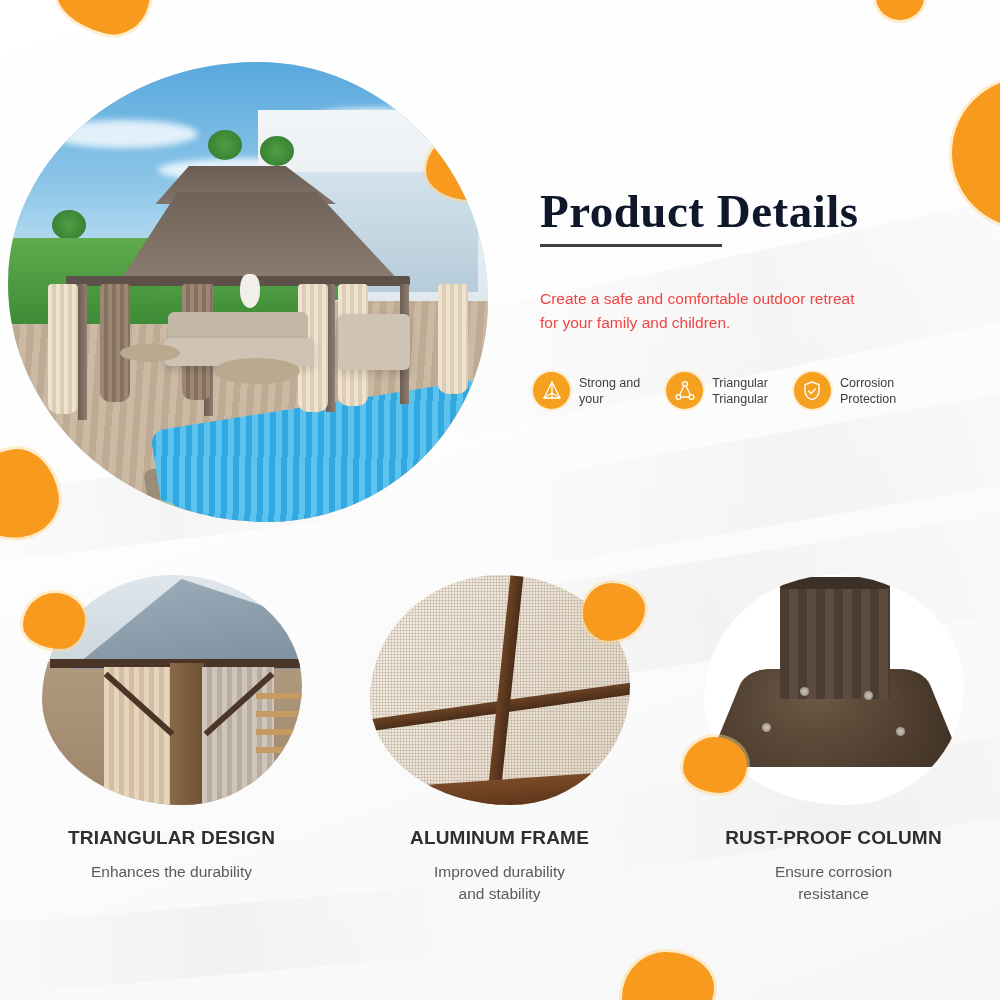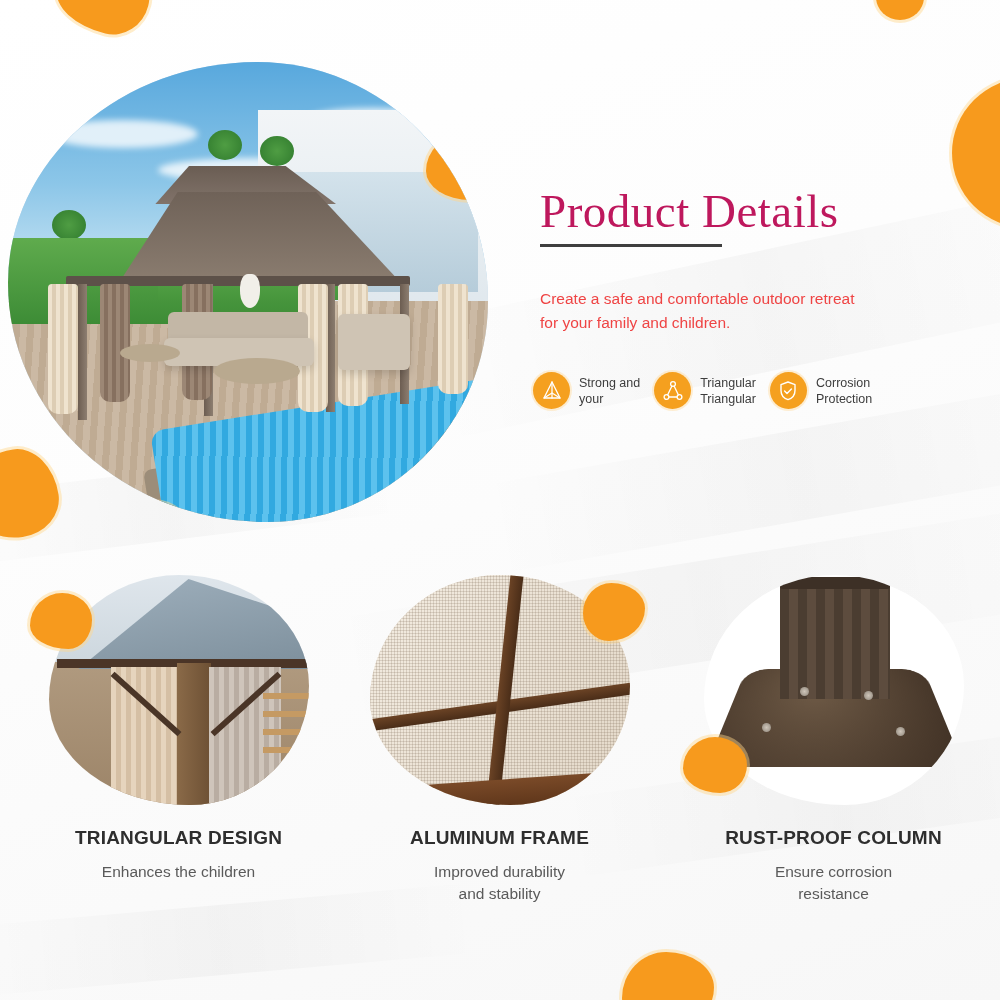--- a/index.html
+++ b/index.html
@@ -89,37 +89,37 @@
   .hero-badge{ position:absolute; background:#F79A1D; display:flex;
      align-items:center; justify-content:center;
      box-shadow:0 0 0 3px rgba(255,214,140,.5); }
   .badge-drink{ left:418px; top:72px; width:74px; height:66px;
      border-radius:52% 48% 40% 60% / 56% 46% 54% 44%; }
   .badge-umbrella{ left:108px; top:440px; width:76px; height:66px;
      border-radius:48% 52% 58% 42% / 52% 56% 44% 48%; }
 
   
   .right{ position:absolute; left:540px; top:188px; width:420px; }
-  .title{ font-family:"Liberation Serif", serif; font-size:47px; font-weight:400;
-     color:#be185d; letter-spacing:.5px; line-height:1.0; }
+  .title{ font-family:"Liberation Serif", serif; font-size:47px; font-weight:700;
+     color:#0f172a; letter-spacing:.5px; line-height:1.0; }
   .title-underline{ width:182px; height:3px; background:#3f3f3f; margin-top:9px; }
   .subtitle{ margin-top:40px; font-size:15.5px; line-height:1.55; color:#ef4444; max-width:320px; }
 
   .features{ position:absolute; left:533px; top:372px; width:450px;
-     display:flex; gap:14px; }
+     display:flex; gap:26px; }
   .feature{ display:flex; align-items:center; gap:9px; }
   .f-circle{ width:37px; height:37px; border-radius:50%; background:#F5A01F;
      display:flex; align-items:center; justify-content:center; flex:0 0 auto;
      box-shadow:0 0 0 2px rgba(255,220,160,.45); }
   .f-label{ font-size:12.5px; line-height:1.28; color:#3d3d3d; }
 
   
   .cards{ position:absolute; left:0; top:575px; width:1000px; height:400px; }
   .card{ position:absolute; width:333px; }
-  .card1{ left:12px; } .card2{ left:333px; } .card3{ left:667px; }
+  .card1{ left:5px; } .card2{ left:333px; } .card3{ left:667px; }
 
   .thumb{ position:relative; width:260px; height:230px; margin:0 auto;
      border-radius:50% 50% 46% 54% / 54% 48% 52% 46%; overflow:hidden; }
 
   .t1{ background:linear-gradient(180deg,#dfe6ec 0%,#cdd7de 38%,#b09a7f 38%,#9c8468 100%); }
   .t1 .roof{ position:absolute; left:10px; top:4px; width:250px; height:90px;
      background:linear-gradient(170deg,#9fb0bd,#7d8f9c); clip-path:polygon(8% 100%,52% 0%,100% 44%,100% 100%); }
   .t1 .beam{ position:absolute; background:#4b3527; }
   .t1 .curtain-a{ position:absolute; left:62px; top:92px; width:66px; height:140px;
      background:repeating-linear-gradient(90deg,#e6d4bd 0 5px,#d5bfa4 5px 10px); }
@@ -307,21 +307,21 @@
       <div class="curtain-a"></div>
       <div class="colm"></div>
       <div class="curtain-b"></div>
       <div class="rail"></div>
       <div class="diag" style="left:52px;top:126px;transform:rotate(42deg);"></div>
       <div class="diag" style="left:152px;top:126px;transform:rotate(-42deg);"></div>
     </div>
     <div class="card-blob cb1"></div>
     <div class="card-title">TRIANGULAR DESIGN</div>
     <div class="card-desc">
-      <div>Enhances the children</div>
+      <div>Enhances the durability</div>
     </div>
   </div>
 
   <div class="card card3">
     <div class="thumb t3">
       <div class="base"></div>
       <div class="col"></div>
       <div class="col-top"></div>
       <div class="bolt" style="left:96px;top:112px;"></div>
       <div class="bolt" style="left:160px;top:116px;"></div>

